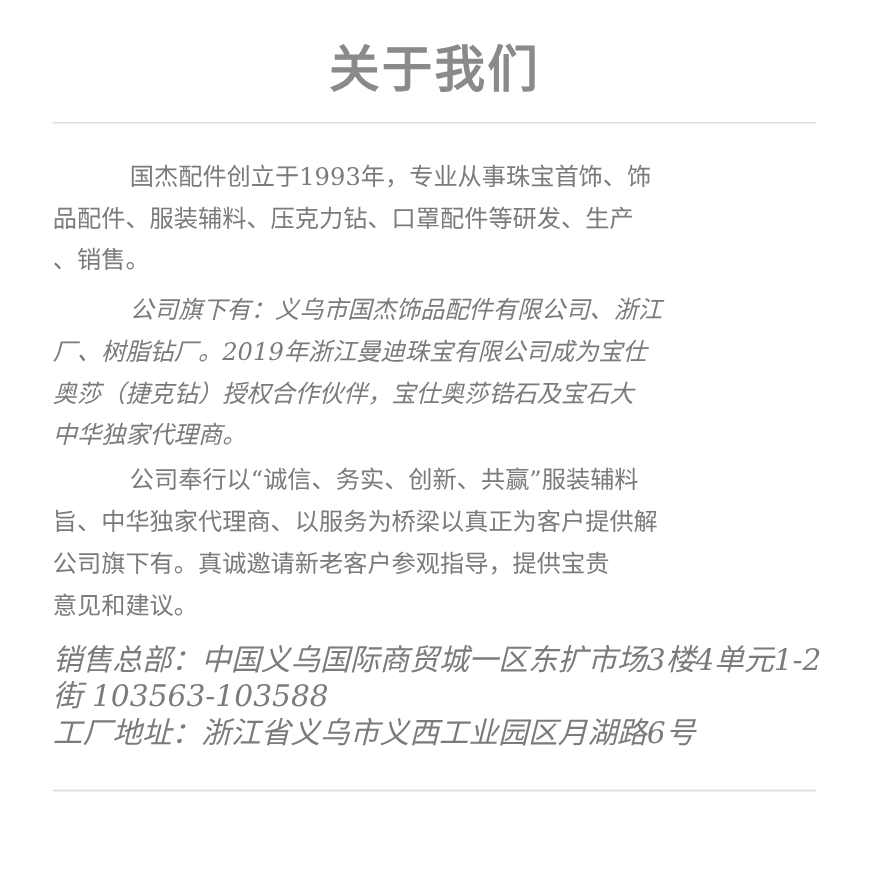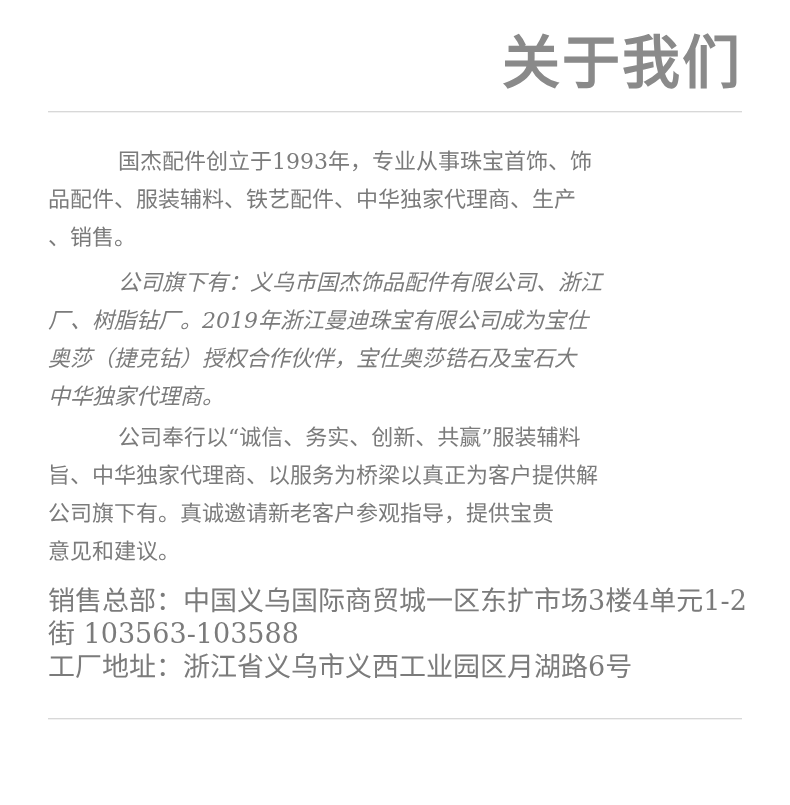--- a/index.html
+++ b/index.html
@@ -20,24 +20,24 @@
     font-family: "DejaVu Serif", "Liberation Serif", serif;
   }
   .page {
     width: 790px;
     height: 805px;
     padding: 0 48px;
     background: #ffffff;
   }
   .title {
     margin: 30px 0 0 0;
-    font-size: 58px;
+    font-size: 46px;
     line-height: 66px;
     font-weight: bold;
-    text-align: right;
+    text-align: center;
     color: var(--color-title);
     letter-spacing: 2px;
   }
   .divider {
     margin: 15px 0 0 0;
     height: 1px;
     border: none;
     border-top: 1px solid var(--color-divider);
     border-bottom: 1px solid #f1f1f1;
     background: #fafafa;
@@ -63,40 +63,41 @@
     white-space: nowrap;
   }
   .line.indent {
     padding-left: 70px;
   }
   .address {
     margin-top: 13px;
     font-size: 27px;
     line-height: 33px;
     color: var(--color-body);
+    font-style: italic;
   }
   .addr-line {
     display: block;
     white-space: nowrap;
   }
 </style>
 </head>
 <body>
 
 <div class="page">
 
   <h1 class="title">关于我们</h1>
 
   <hr class="divider">
 
   <div class="content">
 
     <p class="para first">
       <span class="line indent">国杰配件创立于1993年，专业从事珠宝首饰、饰</span>
-      <span class="line">品配件、服装辅料、铁艺配件、中华独家代理商、生产</span>
+      <span class="line">品配件、服装辅料、压克力钻、口罩配件等研发、生产</span>
       <span class="line">、销售。</span>
     </p>
 
     <p class="para second">
       <span class="line indent">公司旗下有：义乌市国杰饰品配件有限公司、浙江</span>
       <span class="line">厂、树脂钻厂。2019年浙江曼迪珠宝有限公司成为宝仕</span>
       <span class="line">奥莎（捷克钻）授权合作伙伴，宝仕奥莎锆石及宝石大</span>
       <span class="line">中华独家代理商。</span>
     </p>
 

